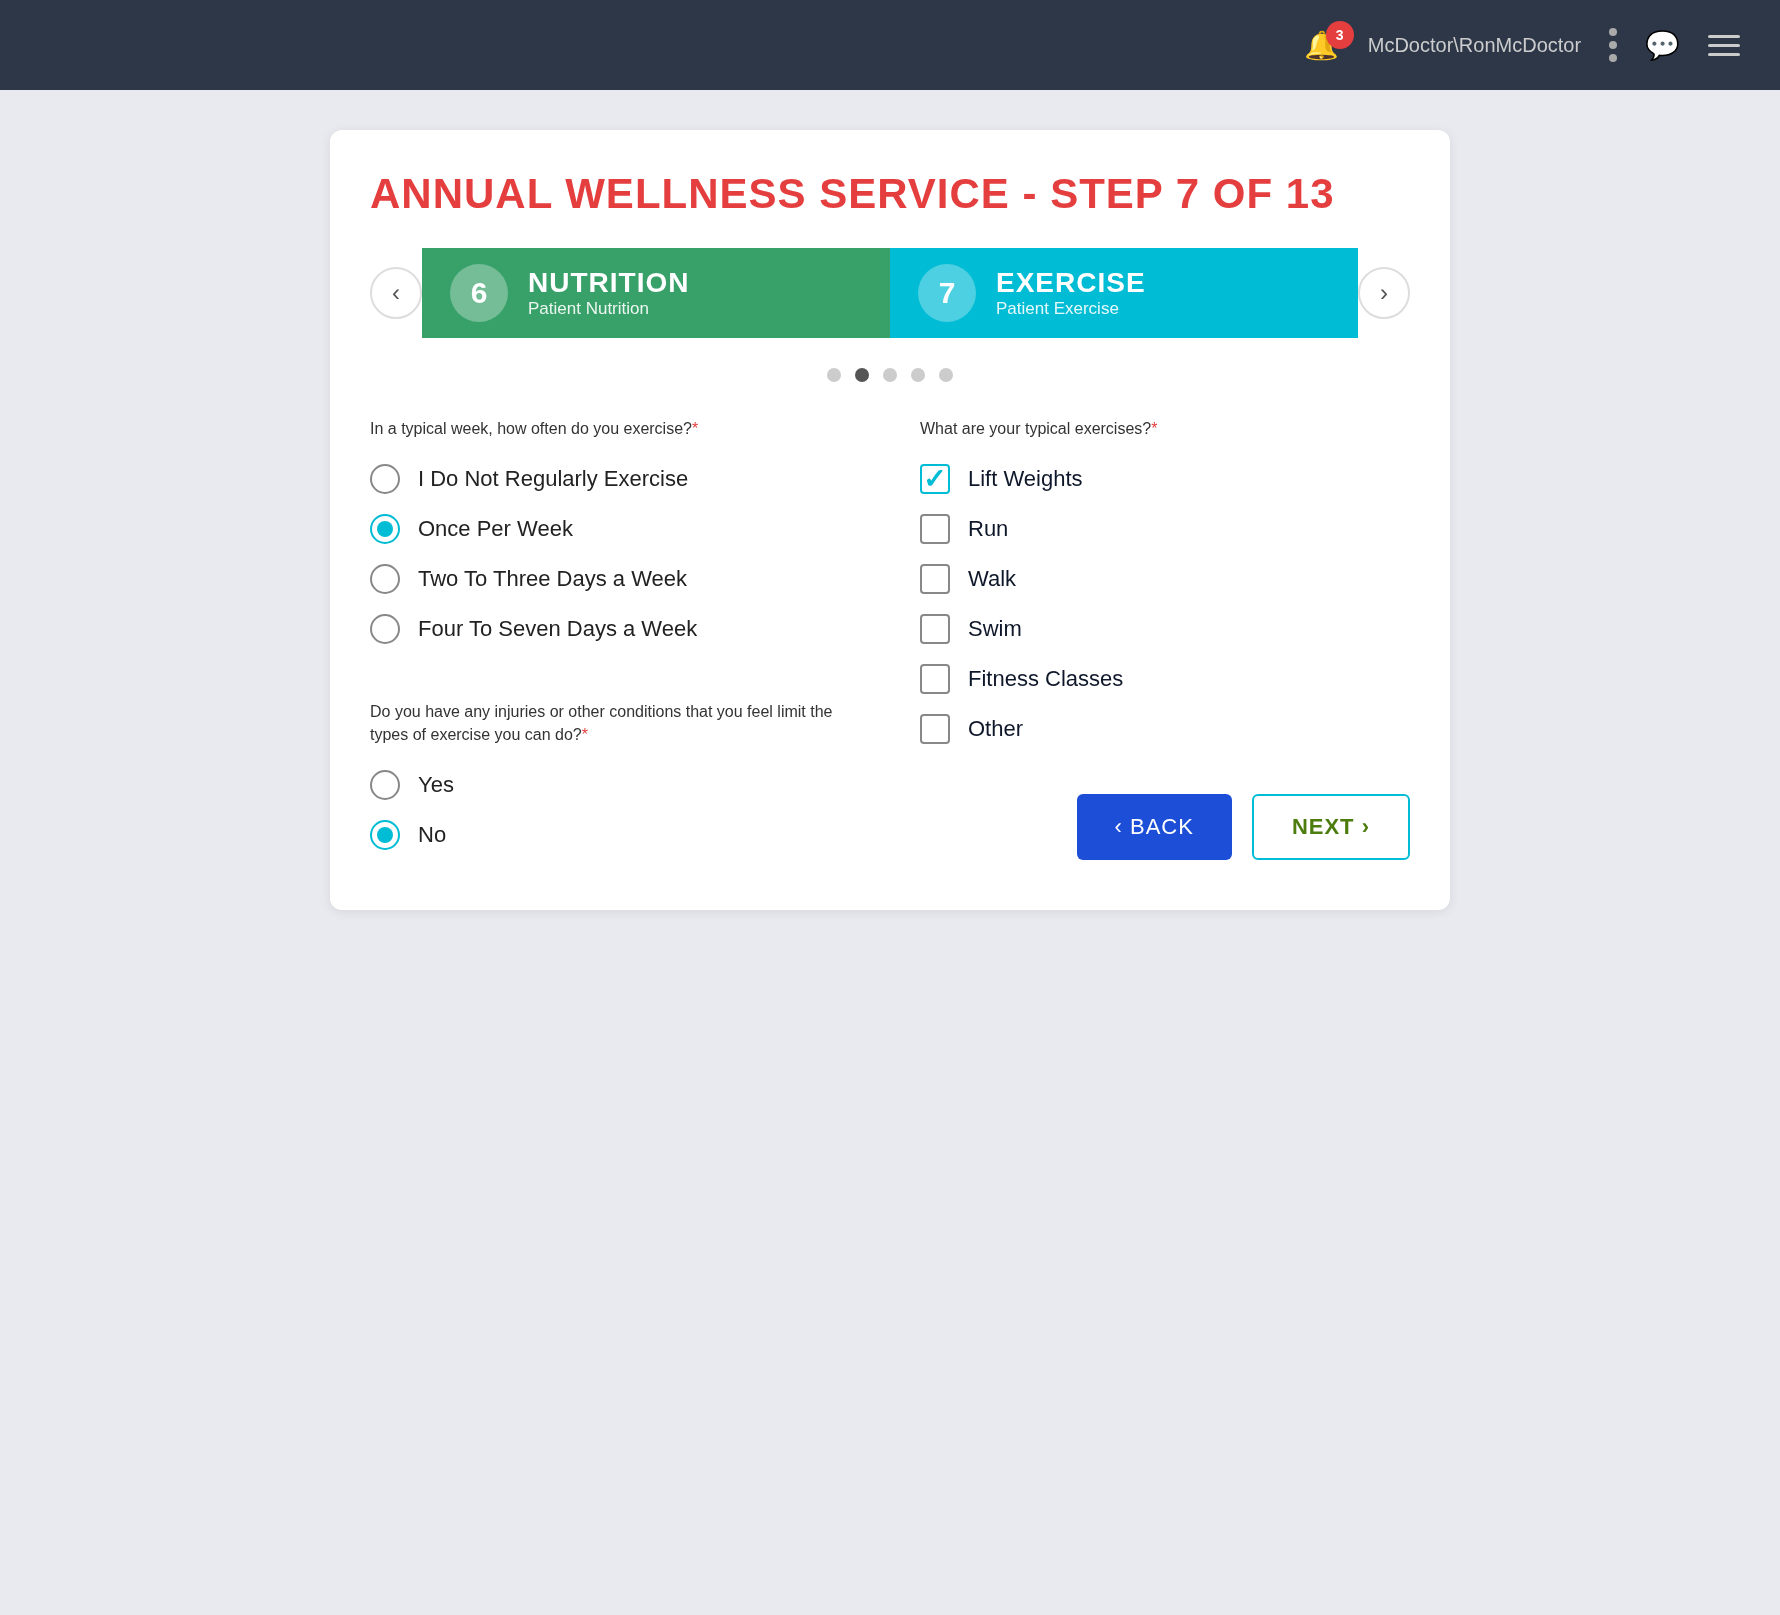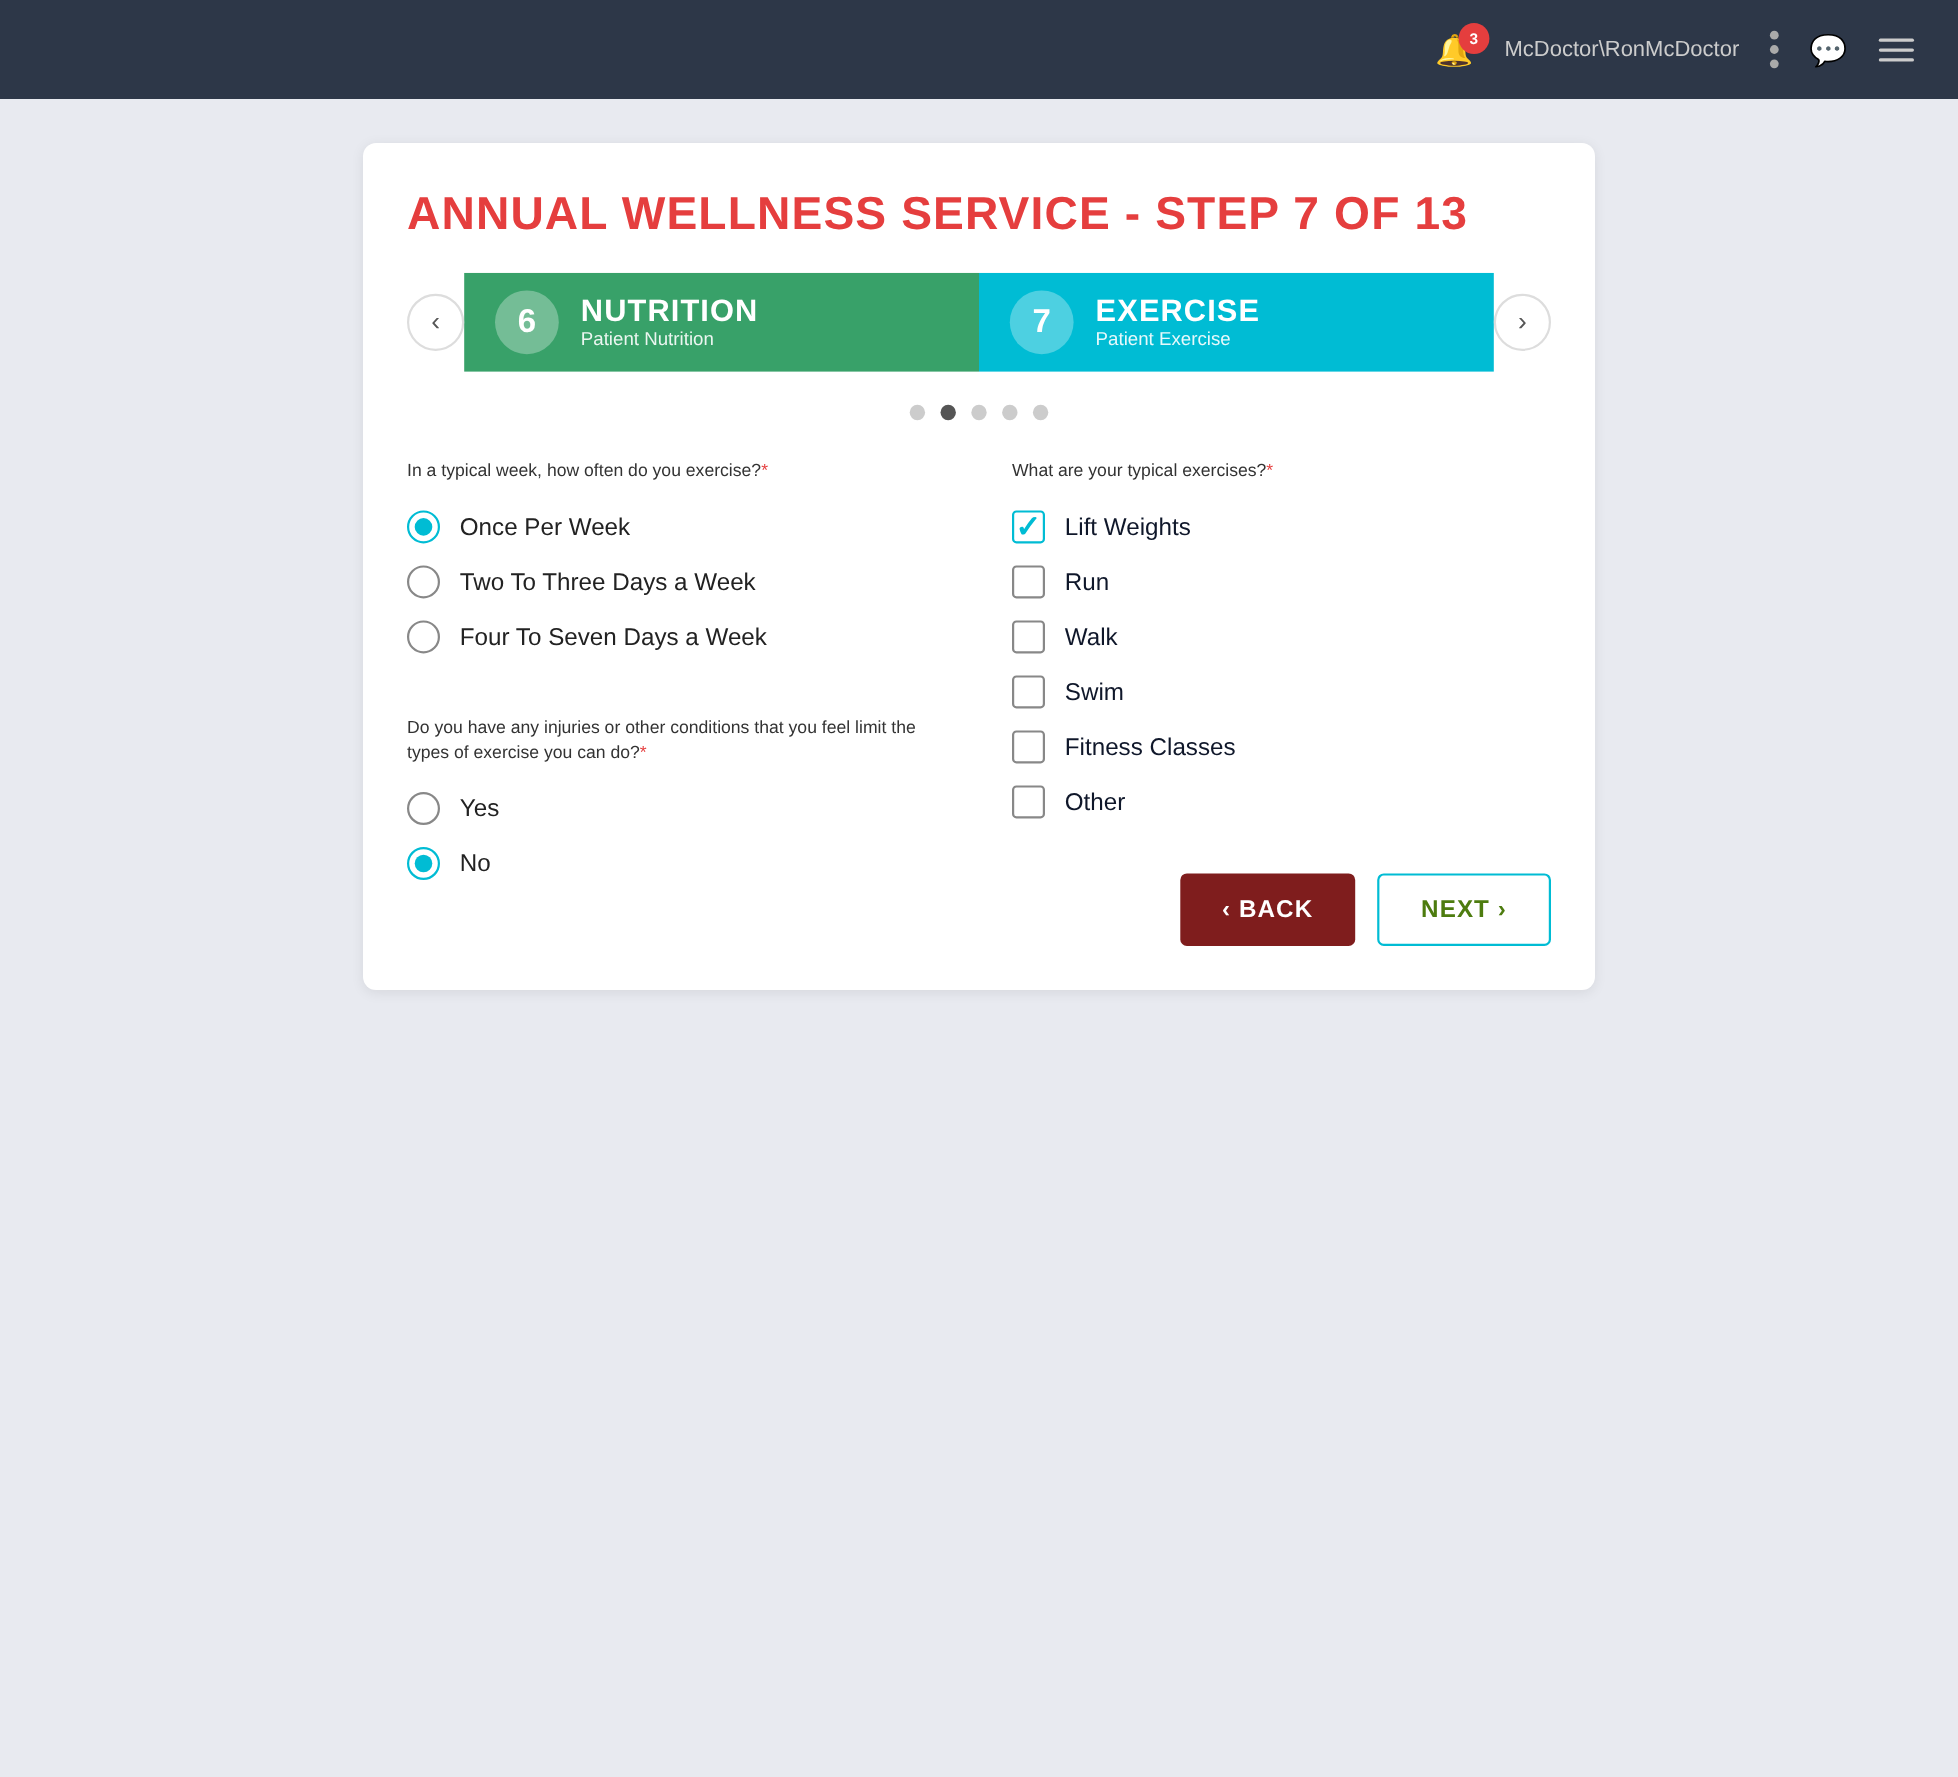--- a/index.html
+++ b/index.html
@@ -285,27 +285,27 @@
     }
 
     
     .footer-buttons {
       display: flex;
       justify-content: flex-end;
       gap: 20px;
       margin-top: 50px;
     }
     .btn-back {
-      background: #7f1d1d;
+      background: #1d4ed8;
       color: white;
       border: none;
       border-radius: 6px;
       padding: 4px 38px;
       font-size: 22px;
-      font-weight: 700;
+      font-weight: 400;
       cursor: pointer;
       letter-spacing: 1px;
     }
     .btn-next {
       background: white;
       color: #4d7c0f;
       border: 2px solid #00bcd4;
       border-radius: 6px;
       padding: 18px 38px;
       font-size: 22px;
@@ -370,20 +370,24 @@
       <span class="dot"></span>
     </div>
 
     <div class="form-columns">
 
       <div class="form-col">
         <p class="question-label">
           In a typical week, how often do you exercise?<span class="required">*</span>
         </p>
 
+        <div class="radio-option">
+          <div class="radio-circle"></div>
+          <span class="radio-label">I Do Not Regularly Exercise</span>
+        </div>
 
         <div class="radio-option">
           <div class="radio-circle selected"></div>
           <span class="radio-label">Once Per Week</span>
         </div>
 
         <div class="radio-option">
           <div class="radio-circle"></div>
           <span class="radio-label">Two To Three Days a Week</span>
         </div>

